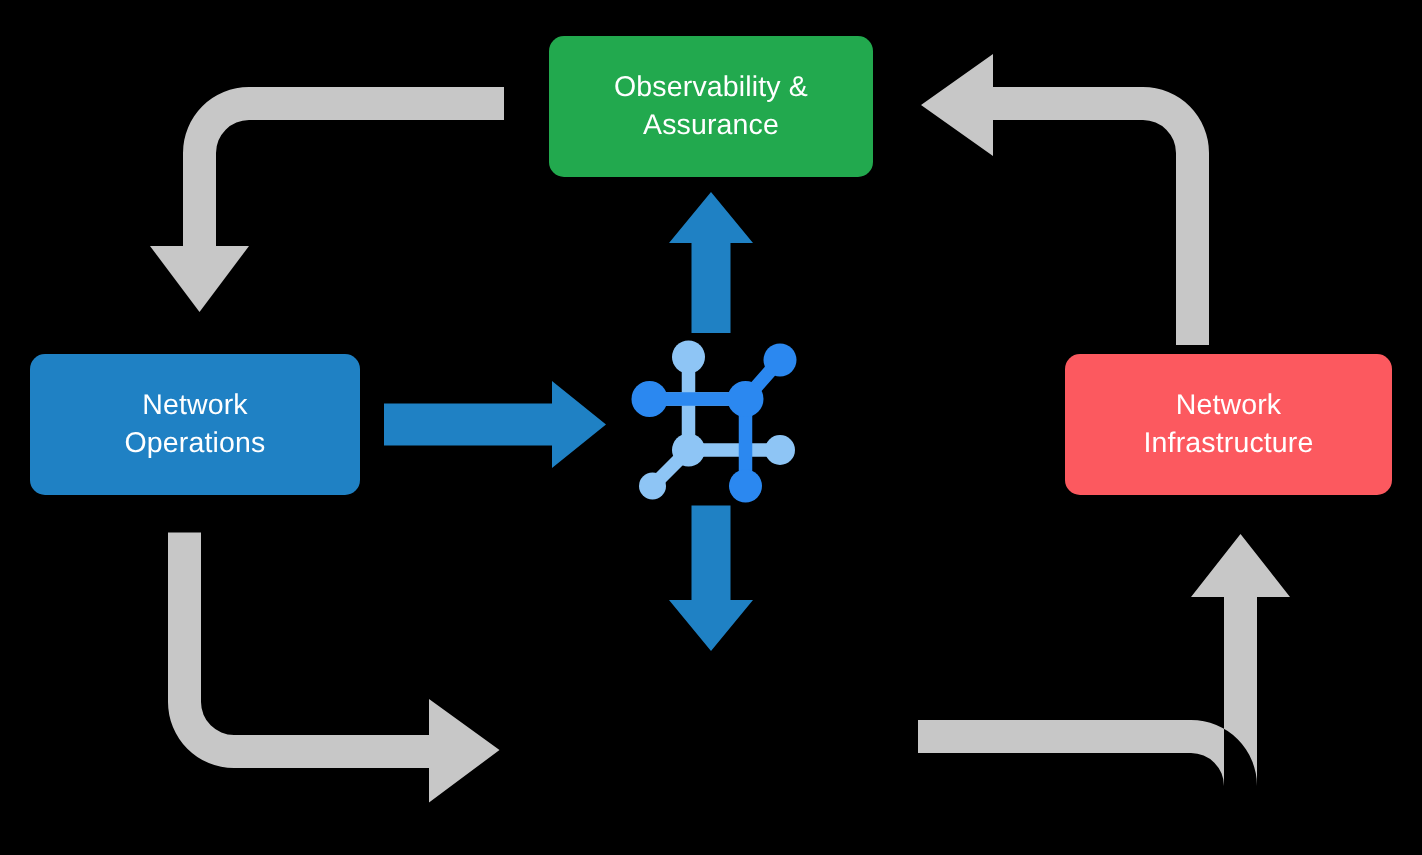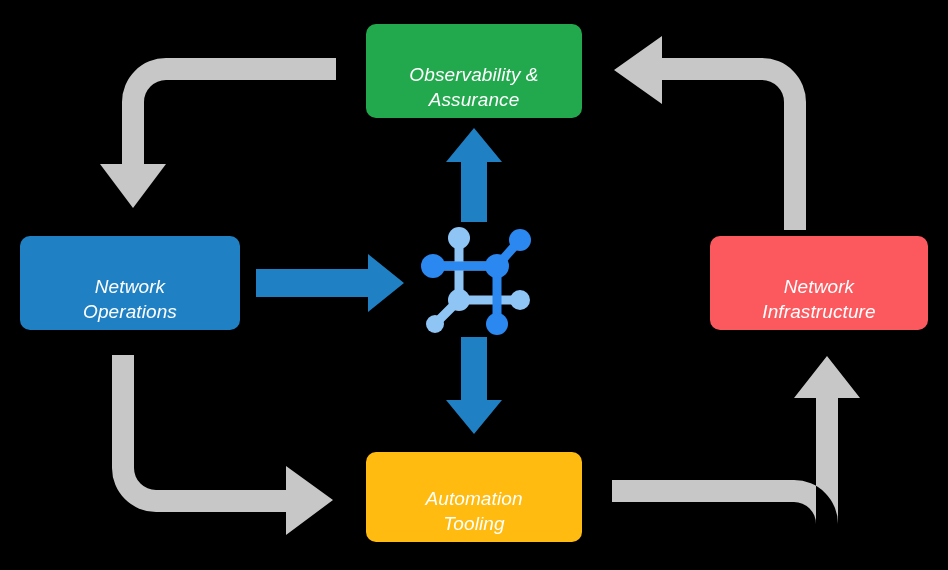--- a/index.html
+++ b/index.html
@@ -12,31 +12,30 @@
     width: 948px;
     height: 570px;
     background: #000000;
     overflow: hidden;
     font-family: "Liberation Sans", sans-serif;
   }
   .node-box {
     position: absolute;
     border-radius: 10px;
     display: flex;
-    align-items: flex-end;
+    align-items: flex-start;
     justify-content: center;
     text-align: center;
     color: #ffffff;
     font-size: 19px;
     line-height: 1.32;
     font-weight: 400;
     letter-spacing: 0.1px;
     box-sizing: border-box;
-    padding: 6px 10px;
-    font-style: italic;
+    padding: 22px 10px;
   }
   .node-label { white-space: pre-line; display: block; }
 
   
   #box-observability { left: 366px; top: 24px;  width: 216px; height: 94px; background: #22a94e; }
   #box-operations    { left: 20px;  top: 236px; width: 220px; height: 94px; background: #1f81c4; }
   #box-infrastructure{ left: 710px; top: 236px; width: 218px; height: 94px; background: #fc595f; }
   #box-automation    { left: 366px; top: 452px; width: 216px; height: 90px; background: #ffbb10; }
 
   
@@ -195,18 +194,14 @@
   <div class="node-box" id="box-operations" style="background: rgb(31, 129, 196);">
     <span class="node-label">Network
 Operations</span>
   </div>
 
   <div class="node-box" id="box-infrastructure" style="background: rgb(252, 89, 95);">
     <span class="node-label">Network
 Infrastructure</span>
   </div>
 
-  <div class="node-box" id="box-automation" style="background: rgb(255, 187, 16);">
-    <span class="node-label">Automation
-Tooling</span>
-  </div>
 
 </div>
 
 </body></html>

